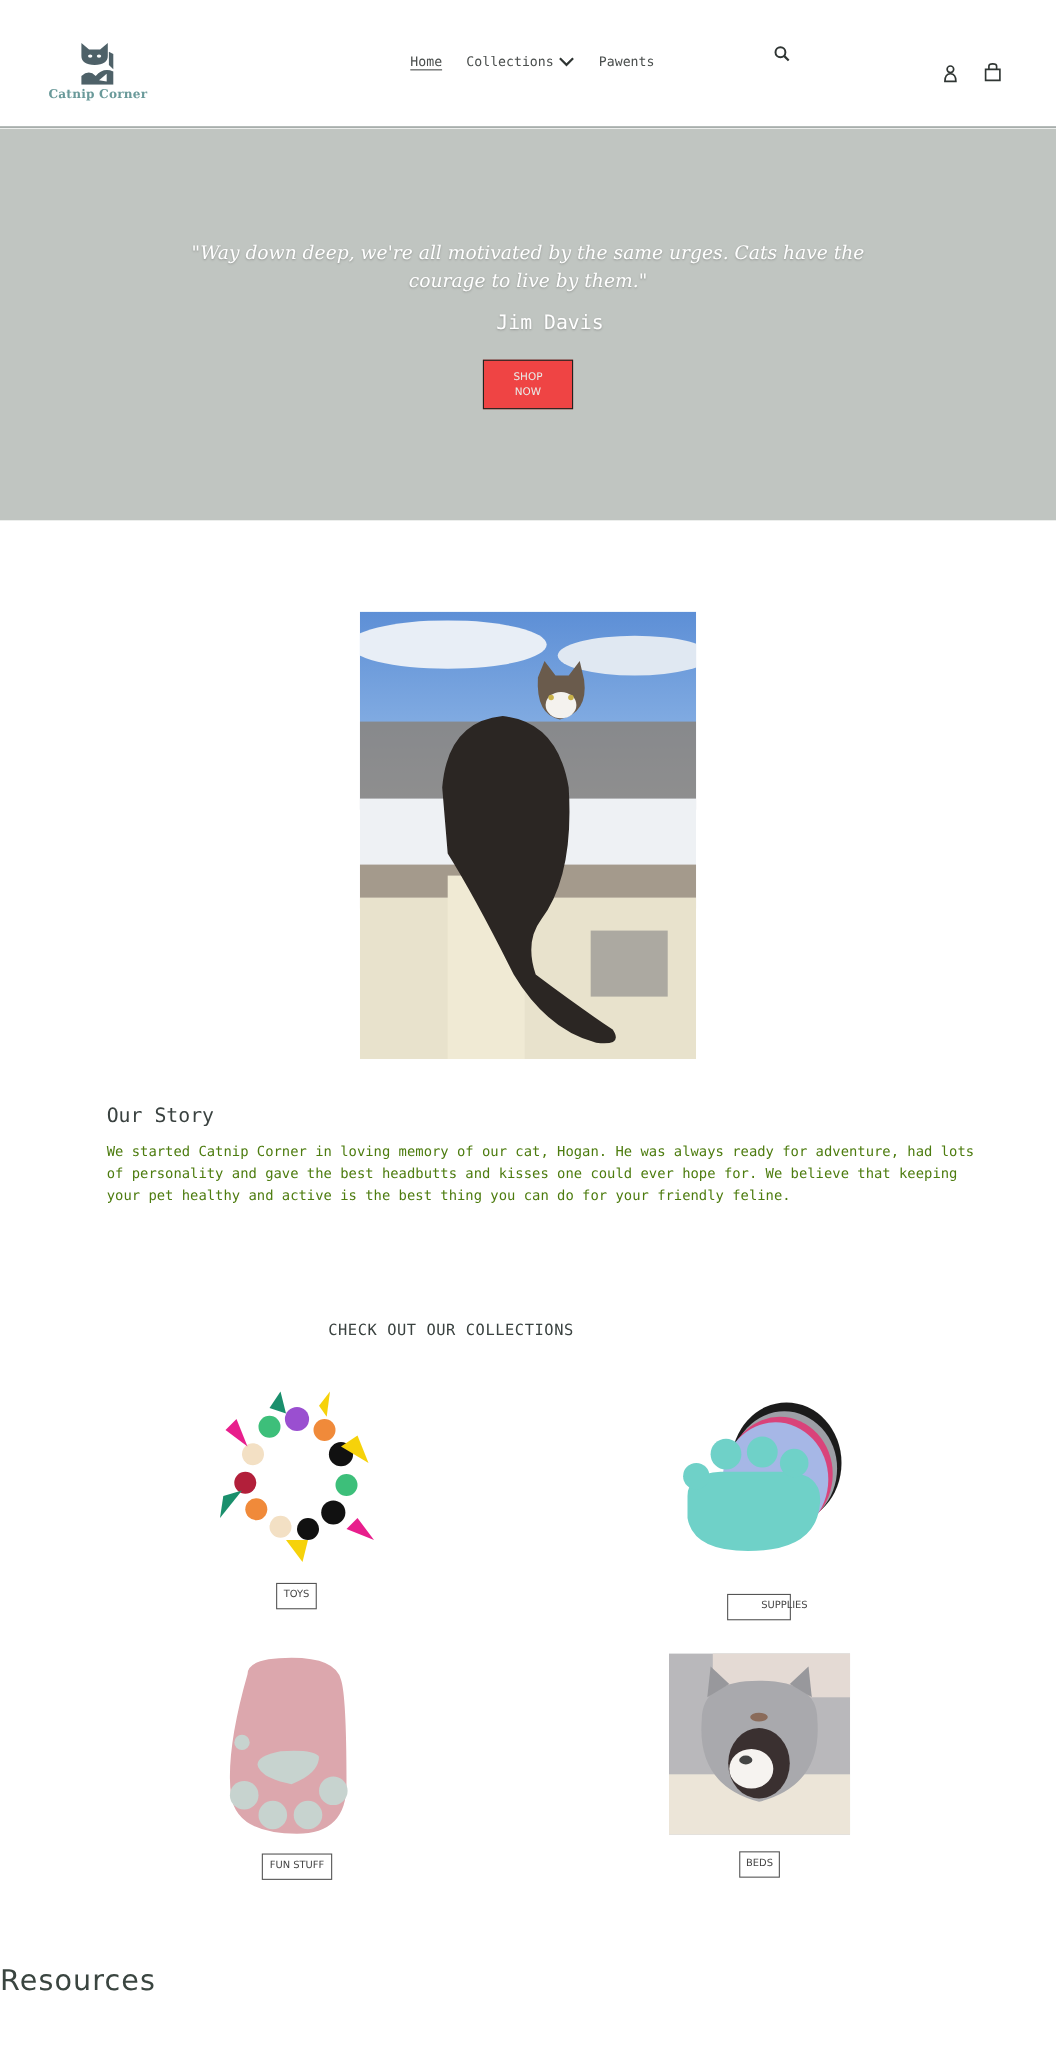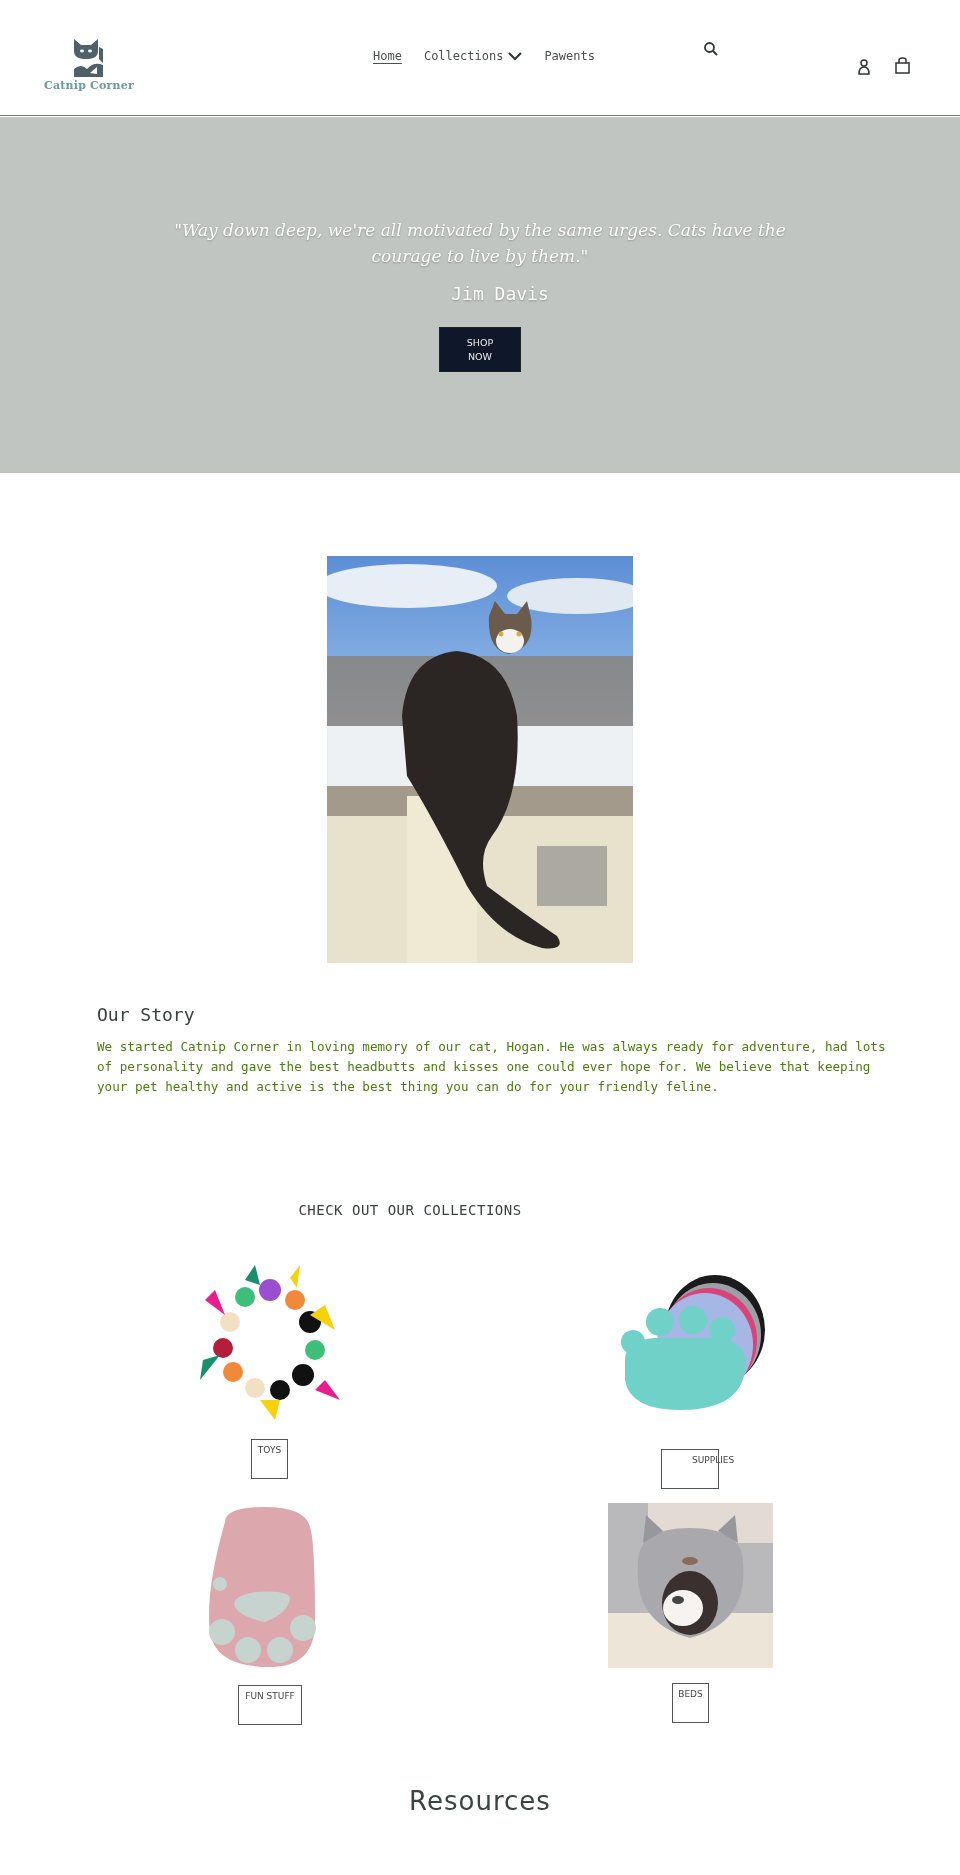--- a/index.html
+++ b/index.html
@@ -19,36 +19,36 @@
 
   .icon-btn { position: absolute; cursor: pointer; }
   .search-icon { left: 703px; top: 41px; width: 16px; height: 16px; }
   .account-icon { left: 856px; top: 58px; width: 16px; height: 18px; }
   .cart-icon { left: 894px; top: 57px; width: 17px; height: 18px; }
 
   
   .hero { position: absolute; left: 0; top: 117px; width: 960px; height: 356px; background: #c0c5c1; }
   .quote { position: absolute; left: 170px; top: 100px; width: 620px; text-align: center; font-family: "DejaVu Serif", serif; font-style: italic; font-size: 17px; line-height: 26px; color: #ffffff; text-shadow: 0 1px 2px rgba(0,0,0,0.25); }
   .author { position: absolute; left: 0; top: 166px; width: 960px; text-align: center; font-size: 18px; color: #ffffff; text-shadow: 0 1px 2px rgba(0,0,0,0.25); padding-left: 40px; }
-  .shop-btn { position: absolute; left: 439px; top: 210px; width: 82px; height: 45px; background: #0f172a; color: #e8ece9; font-family: "DejaVu Sans", sans-serif; font-size: 9.5px; line-height: 14px; text-align: center; padding-top: 8px; border: 1px solid #1f2420; cursor: pointer; }
+  .shop-btn { position: absolute; left: 439px; top: 210px; width: 82px; height: 45px; background: #ef4444; color: #e8ece9; font-family: "DejaVu Sans", sans-serif; font-size: 9.5px; line-height: 14px; text-align: center; padding-top: 8px; border: 1px solid #1f2420; cursor: pointer; }
 
   
   .cat-photo { position: absolute; left: 327px; top: 556px; width: 306px; height: 407px; overflow: hidden; }
 
   
   .story-title { position: absolute; left: 97px; top: 1004px; font-size: 18px; color: #3a4240; }
   .story-text { position: absolute; left: 97px; top: 1037px; width: 800px; font-size: 12.6px; line-height: 20px; color: #4d7c0f; }
 
   
   .coll-title { position: absolute; left: 0; top: 1202px; width: 820px; text-align: center; font-size: 14px; letter-spacing: 0.5px; color: #3a4240; }
   .coll { position: absolute; }
   .coll .img { position: absolute; overflow: hidden; }
-  .coll-btn { position: absolute; height: 40px; border: 1px solid #555; background: #fff; font-family: "DejaVu Sans", sans-serif; font-size: 9px; line-height: 20px; text-align: center; color: #444; cursor: pointer; }
-
-  .resources { position: absolute; left: 0; top: 1786px; width: 960px; text-align: center; font-family: "DejaVu Sans", sans-serif; font-size: 26px; letter-spacing: 1px; color: #3a4540; }
+  .coll-btn { position: absolute; height: 24px; border: 1px solid #555; background: #fff; font-family: "DejaVu Sans", sans-serif; font-size: 9px; line-height: 20px; text-align: center; color: #444; cursor: pointer; }
+
+  .resources { position: absolute; left: 0; top: 1786px; width: 960px; font-family: "DejaVu Sans", sans-serif; font-size: 26px; letter-spacing: 1px; color: #3a4540; }
 </style>
 </head>
 <body>
 
 <div class="header">
   <div class="logo">
     <svg class="logo-mark" viewBox="0 0 34 40">
       <path d="M2 2 L9 8 L19 8 L26 2 L26 14 Q26 22 14 22 Q2 22 2 14 Z" fill="#4e6168"></path>
       <ellipse cx="10" cy="14" rx="2" ry="1.4" fill="#fff"></ellipse>
       <ellipse cx="18" cy="14" rx="2" ry="1.4" fill="#fff"></ellipse>

